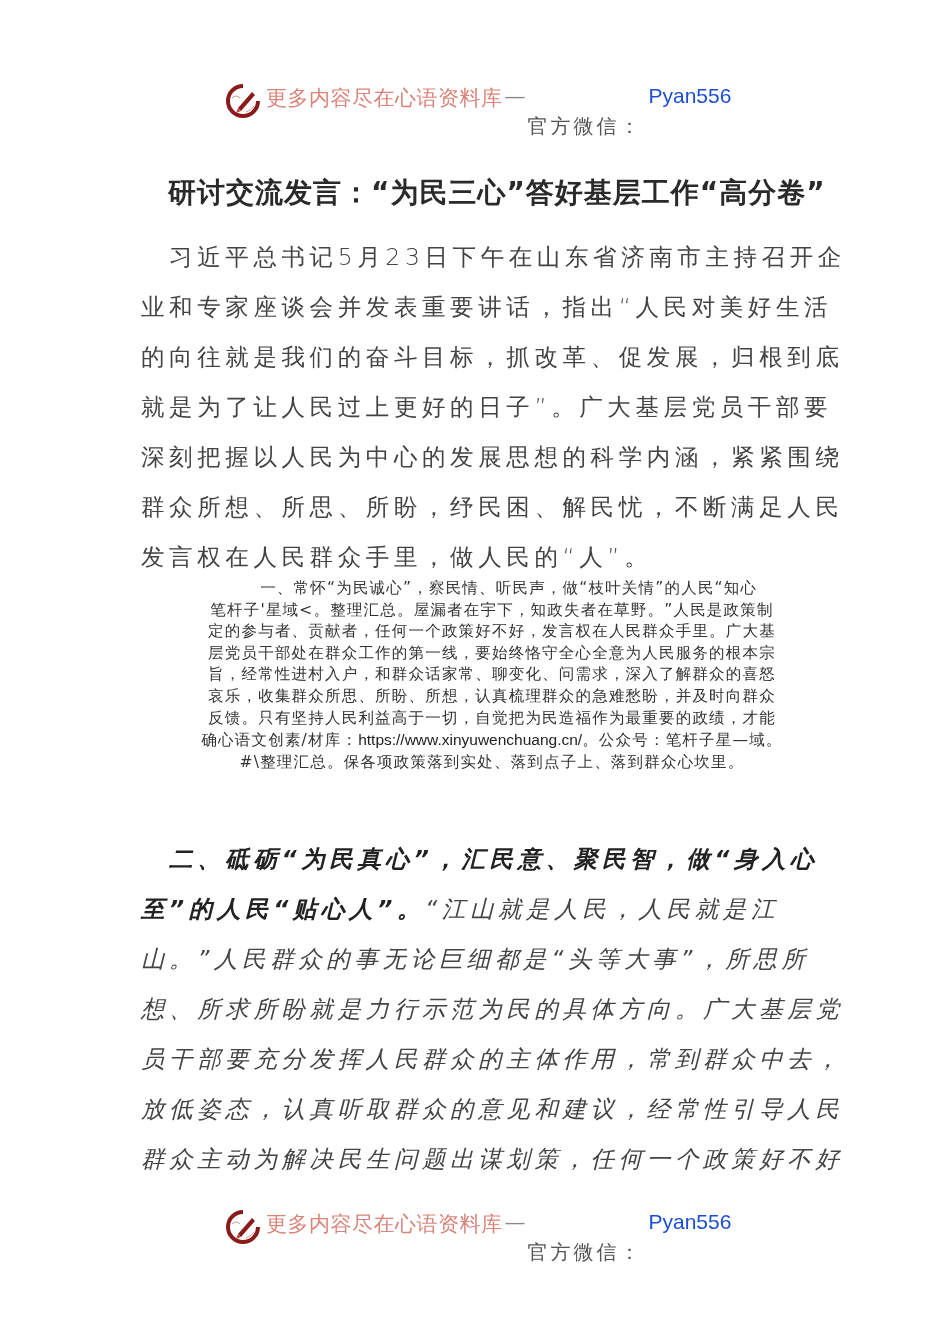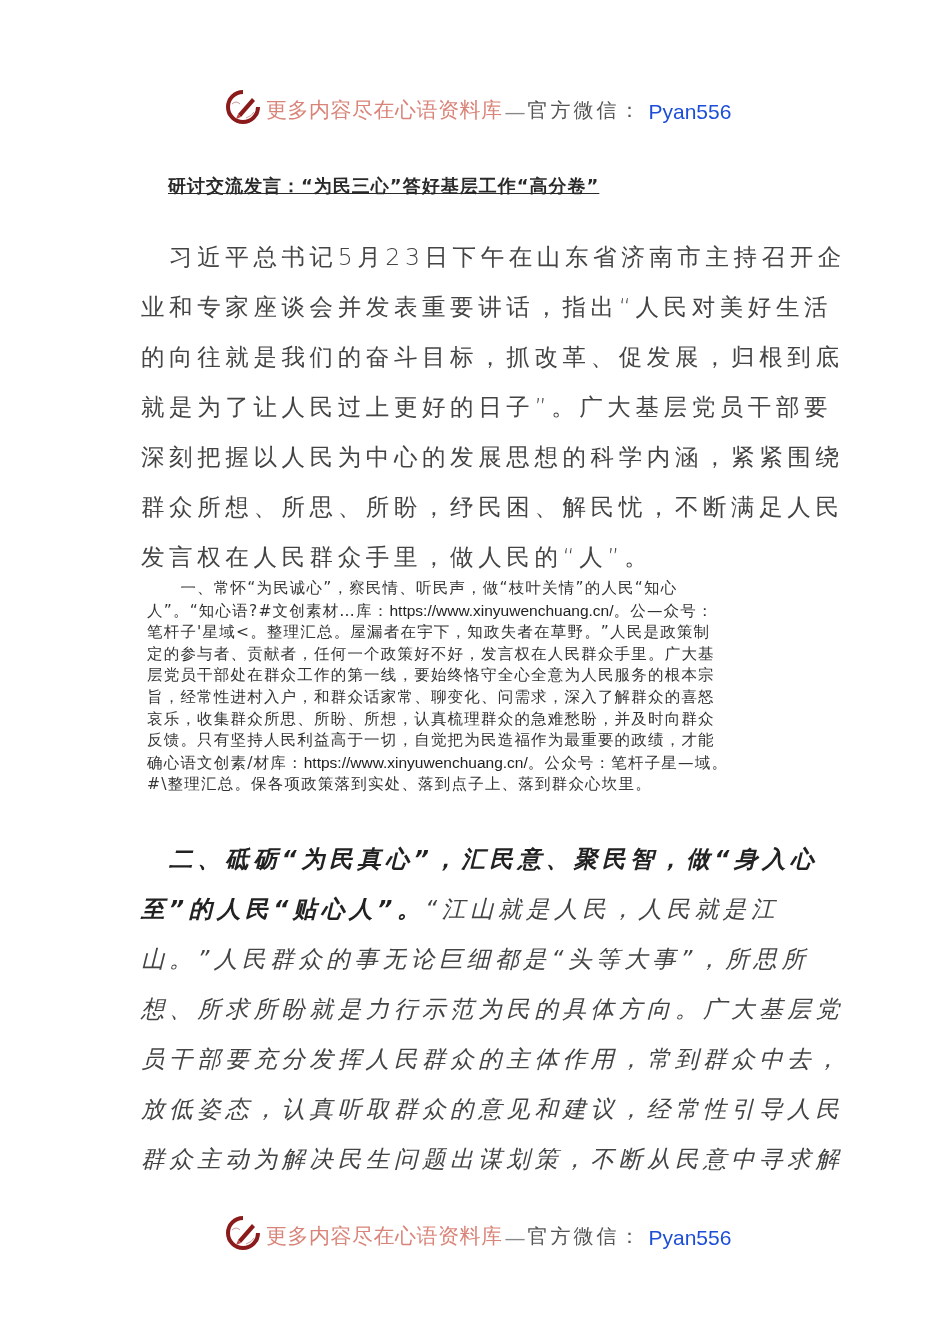--- a/index.html
+++ b/index.html
@@ -1,38 +1,38 @@
 <!DOCTYPE html>
 <html><head>
   <meta charset="utf-8">
   <style>
     html, body { margin: 0; padding: 0; background: #ffffff; }
     body { width: 950px; height: 1344px; position: relative; overflow: hidden;
            font-family: "DejaVu Serif", "Liberation Serif", serif; color: #333; }
-    .banner { position: absolute; left: 226px; height: 40px; display: flex; align-items: flex-end; }
+    .banner { position: absolute; left: 226px; height: 40px; display: flex; align-items: flex-start; }
     .banner.top { top: 84px; }
     .banner.bottom { top: 1210px; }
     .logo { width: 34px; height: 34px; margin-right: 6px; }
     .banner .red { color: #d98479; font-size: 21px; font-family: "DejaVu Serif", serif; letter-spacing: 0.5px; }
     .banner .dash { color: #888; font-size: 21px; margin: 0 2px; }
     .banner .gray { color: #555; font-size: 20px; font-family: "DejaVu Serif", serif; letter-spacing: 3px; margin-top: 29px; }
     .banner .id { color: #1d4ed8; font-size: 21px; font-family: "Liberation Sans", sans-serif; margin-left: 6px; }
 
     .title { position: absolute; top: 174px; left: 168px; width: 640px;
-             font-size: 18px; font-weight: bold; color: #2a2a2a; letter-spacing: 1px; white-space: nowrap;
-             font-family: "DejaVu Sans", sans-serif; text-decoration: underline; }
+             font-size: 28px; font-weight: bold; color: #2a2a2a; letter-spacing: 1px; white-space: nowrap;
+             font-family: "DejaVu Sans", sans-serif; }
 
     .para-big { position: absolute; left: 141px; width: 660px; font-size: 23.5px; line-height: 50px;
                 color: #444; letter-spacing: 4.6px; font-family: "DejaVu Sans", sans-serif; font-weight: 300; }
     .para-big .line { display: block; white-space: nowrap; height: 50px; }
     .p1 { top: 232px; }
 
     .para-small { position: absolute; top: 578px; left: 147px; width: 690px; font-size: 15.5px; line-height: 21.6px;
                   color: #333; font-family: "DejaVu Sans", sans-serif; }
-    .para-small .line { display: block; white-space: nowrap; letter-spacing: 1.2px; }
+    .para-small .line { display: block; white-space: nowrap; letter-spacing: 1.2px; text-align: center; }
     .para-small .url { font-family: "Liberation Sans", sans-serif; letter-spacing: 0; color: #222; }
 
     .p2 { top: 834px; font-style: italic; }
     .p2 .bold { font-weight: bold; color: #222; }
   </style>
 </head>
 <body>
 
 <div class="banner top">
   <svg class="logo" viewBox="0 0 34 34">
@@ -55,39 +55,38 @@
   <span class="line">业和专家座谈会并发表重要讲话，指出“人民对美好生活</span>
   <span class="line">的向往就是我们的奋斗目标，抓改革、促发展，归根到底</span>
   <span class="line">就是为了让人民过上更好的日子”。广大基层党员干部要</span>
   <span class="line">深刻把握以人民为中心的发展思想的科学内涵，紧紧围绕</span>
   <span class="line">群众所想、所思、所盼，纾民困、解民忧，不断满足人民</span>
   <span class="line">发言权在人民群众手里，做人民的“人”。</span>
 </div>
 
 <div class="para-small">
   <span class="line"><span>　　一、常怀“为民诚心”，察民情、听民声，做“枝叶关情”的人民“知心</span></span>
-  <span class="line"><span>人”。“知心语?#文创素材…库：</span><span class="url">https://www.xinyuwenchuang.cn/</span><span>。公—众号：</span></span>
   <span class="line"><span>笔杆子'星域&lt;。整理汇总。屋漏者在宇下，知政失者在草野。”人民是政策制</span></span>
   <span class="line"><span>定的参与者、贡献者，任何一个政策好不好，发言权在人民群众手里。广大基</span></span>
   <span class="line"><span>层党员干部处在群众工作的第一线，要始终恪守全心全意为人民服务的根本宗</span></span>
   <span class="line"><span>旨，经常性进村入户，和群众话家常、聊变化、问需求，深入了解群众的喜怒</span></span>
   <span class="line"><span>哀乐，收集群众所思、所盼、所想，认真梳理群众的急难愁盼，并及时向群众</span></span>
   <span class="line"><span>反馈。只有坚持人民利益高于一切，自觉把为民造福作为最重要的政绩，才能</span></span>
   <span class="line"><span>确心语文创素/材库：</span><span class="url">https://www.xinyuwenchuang.cn/</span><span>。公众号：笔杆子星—域。</span></span>
   <span class="line"><span>#\整理汇总。保各项政策落到实处、落到点子上、落到群众心坎里。</span></span>
 </div>
 
 <div class="para-big p2">
   <span class="line bold">　二、砥砺“为民真心”，汇民意、聚民智，做“身入心</span>
   <span class="line"><span class="bold">至”的人民“贴心人”。</span><span>“江山就是人民，人民就是江</span></span>
   <span class="line">山。”人民群众的事无论巨细都是“头等大事”，所思所</span>
   <span class="line">想、所求所盼就是力行示范为民的具体方向。广大基层党</span>
   <span class="line">员干部要充分发挥人民群众的主体作用，常到群众中去，</span>
   <span class="line">放低姿态，认真听取群众的意见和建议，经常性引导人民</span>
-  <span class="line">群众主动为解决民生问题出谋划策，不断从民意中寻求解</span>
+  <span class="line">群众主动为解决民生问题出谋划策，任何一个政策好不好</span>
 </div>
 
 <div class="banner bottom">
   <svg class="logo" viewBox="0 0 34 34">
     <path d="M17 2 A15 15 0 1 0 32 17" fill="none" stroke="#8b1a1a" stroke-width="4"></path>
     <path d="M12 24 L26 8 L29 11 L15 27 Z" fill="#8b1a1a"></path>
     <path d="M12 24 L10 29 L15 27" fill="#b44"></path>
     <path d="M6 14 Q10 10 14 14" fill="none" stroke="#c99" stroke-width="1"></path>
     <path d="M20 28 Q26 26 28 22" fill="none" stroke="#c99" stroke-width="1"></path>
   </svg>

